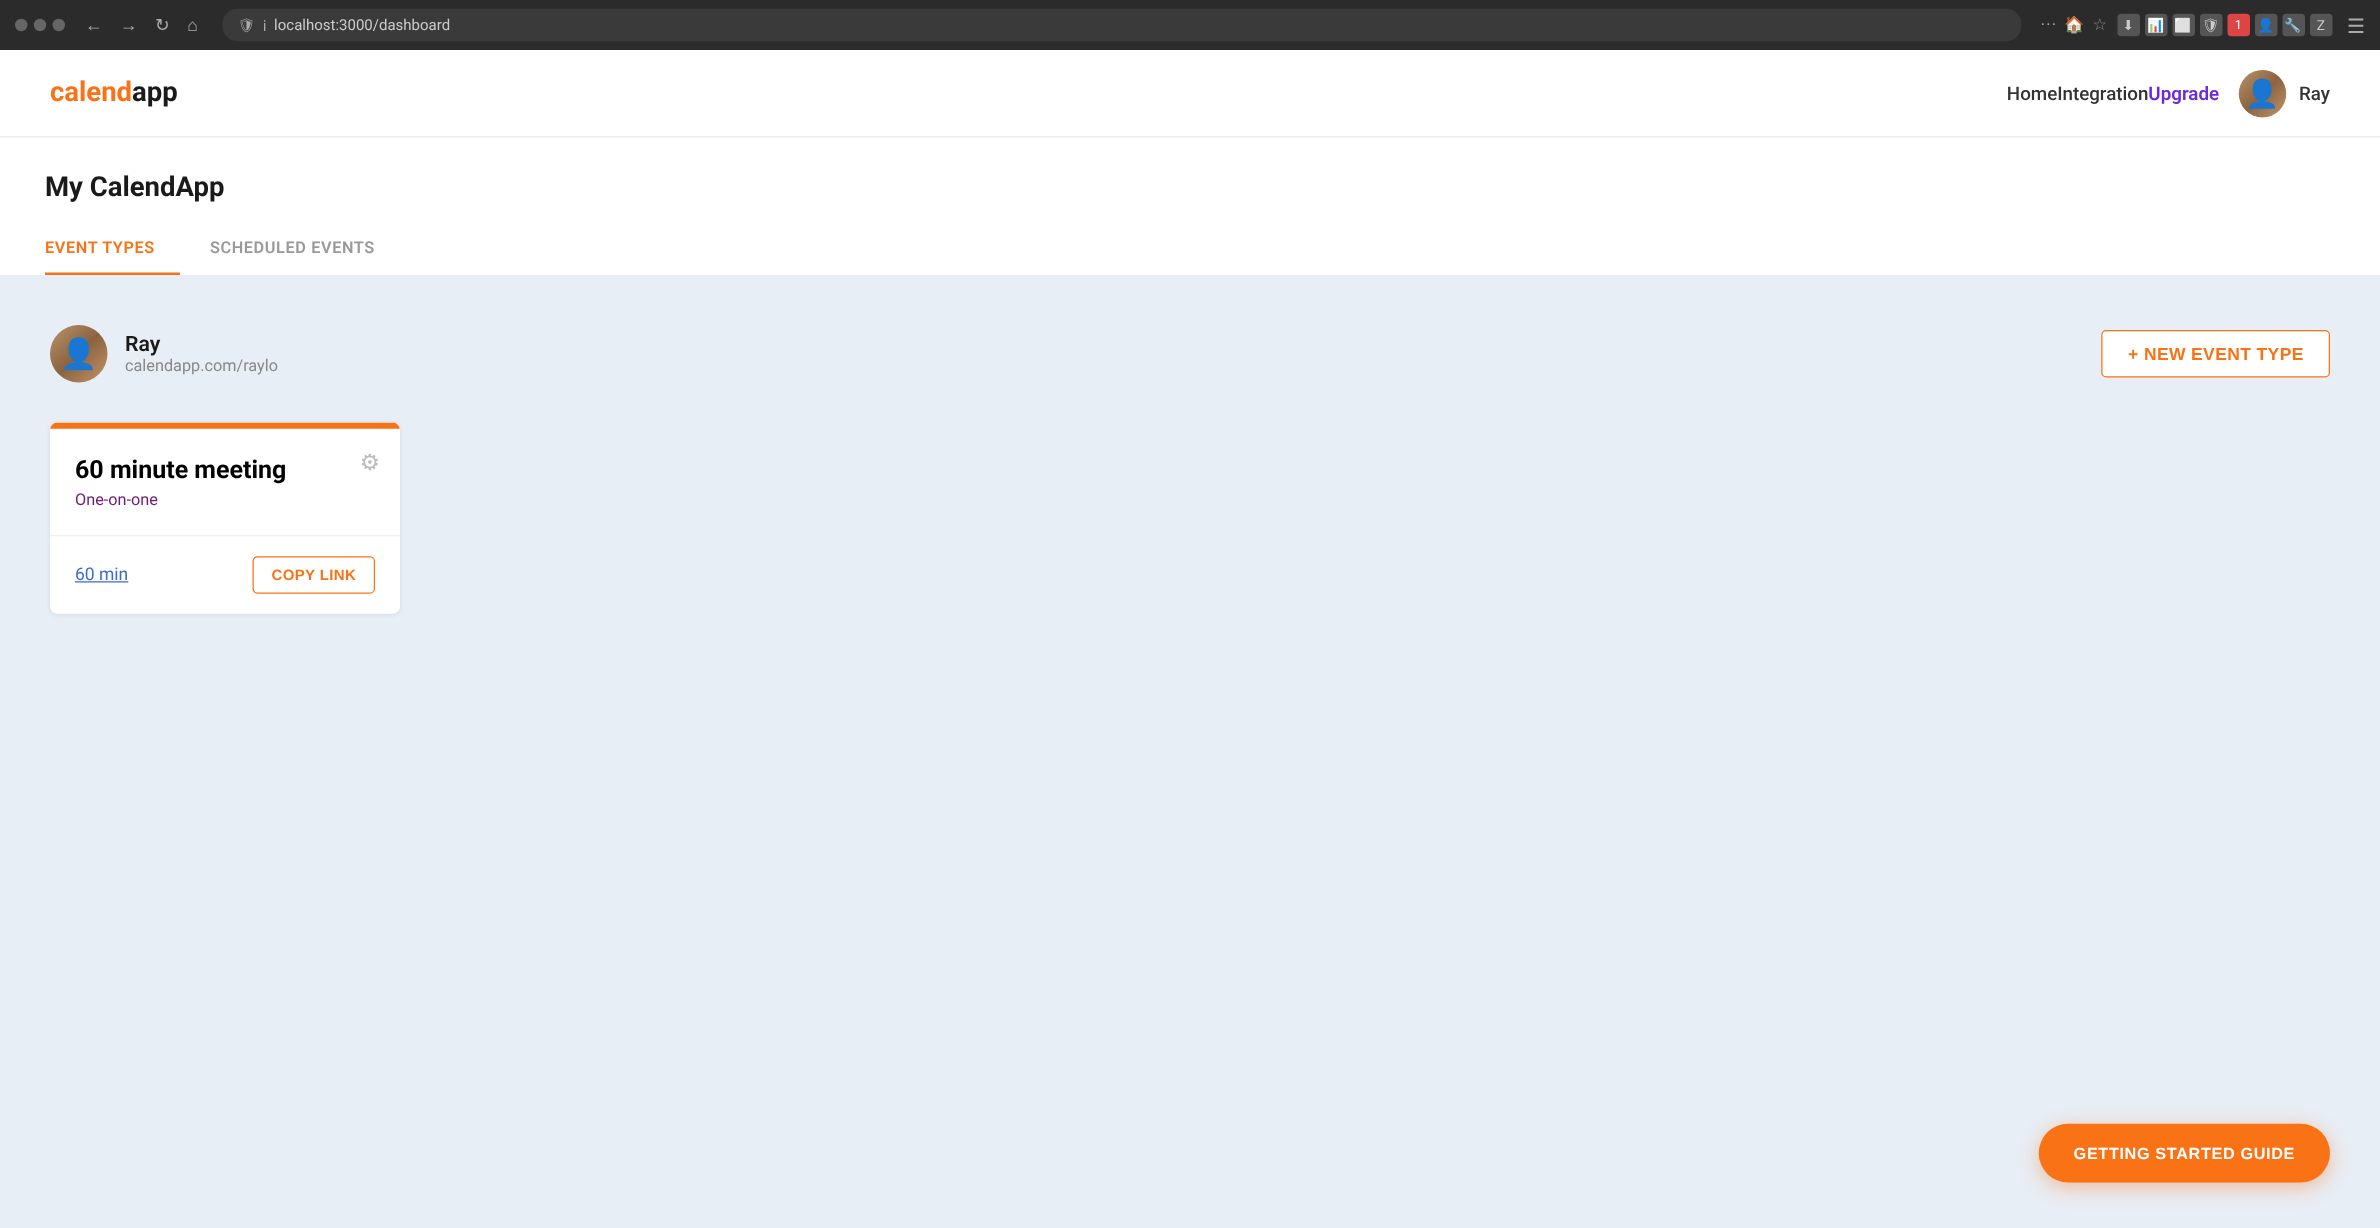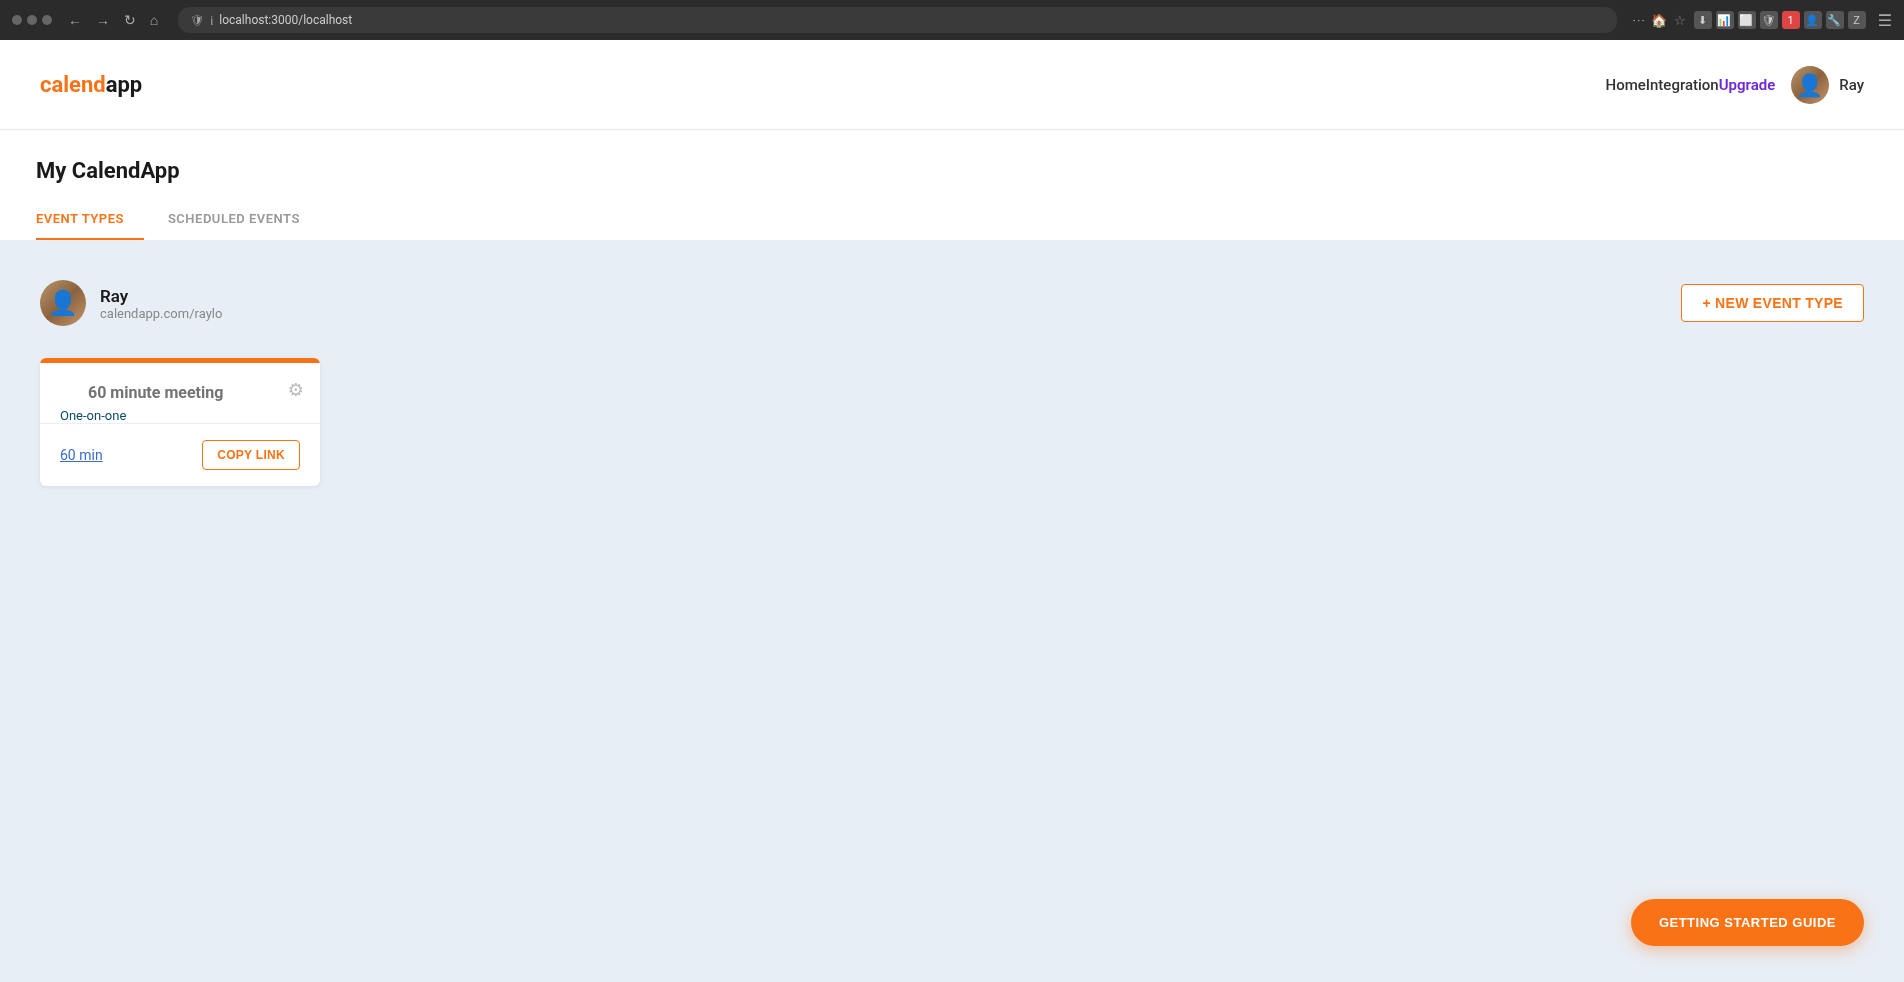--- a/index.html
+++ b/index.html
@@ -33,21 +33,21 @@
     .browser-shield { color: #aaa; font-size: 11px; }
     .browser-right { display: flex; gap: 6px; align-items: center; color: #aaa; font-size: 13px; }
     .browser-dots-menu { color: #aaa; font-size: 13px; letter-spacing: 1px; }
     .browser-ext-icons { display: flex; gap: 4px; align-items: center; }
     .browser-ext-icon { width: 18px; height: 18px; border-radius: 3px; background: #555; display: inline-flex; align-items: center; justify-content: center; font-size: 10px; color: #ccc; }
     .hamburger { color: #aaa; font-size: 16px; margin-left: 4px; }
 
     
     .app-header {
       background: #fff;
-      height: 90px;
+      height: 70px;
       display: flex;
       align-items: center;
       padding: 0 40px;
       border-bottom: 1px solid #e8e8e8;
     }
     .logo { font-size: 22px; font-weight: 700; }
     .logo-cal { color: #f97316; }
     .logo-end { color: #1a1a1a; }
     .header-nav { margin-left: auto; display: flex; align-items: center; }
     .nav-link { font-size: 15px; color: #333; text-decoration: none; font-weight: 500; cursor: pointer; }
@@ -164,29 +164,29 @@
     }
     .event-card-gear {
       position: absolute;
       top: 16px;
       right: 16px;
       color: #bbb;
       font-size: 18px;
       cursor: pointer;
     }
     .event-card-title {
-      font-size: 16px;
+      font-size: 20px;
       font-weight: 700;
-      color: #737373;
+      color: #000000;
       margin-bottom: 6px;
-      margin-left: 28px;
     }
     .event-card-type {
       font-size: 13px;
-      color: #0c4a6e;
+      color: #701a75;
+      margin-bottom: 20px;
     }
     .event-card-divider {
       height: 1px;
       background: #eee;
       margin: 0 -20px;
     }
     .event-card-footer {
       padding: 16px 20px;
       display: flex;
       align-items: center;
@@ -239,21 +239,21 @@
   </div>
   <div class="browser-nav">
     <button class="browser-nav-btn">←</button>
     <button class="browser-nav-btn">→</button>
     <button class="browser-nav-btn">↻</button>
     <button class="browser-nav-btn">⌂</button>
   </div>
   <div class="browser-addressbar">
     <span class="browser-shield">🛡</span>
     <span class="browser-shield" style="font-size:12px;">ℹ</span>
-    <span class="browser-addressbar-url">localhost:3000/localhost</span>
+    <span class="browser-addressbar-url">localhost:3000/dashboard</span>
   </div>
   <div class="browser-right">
     <span class="browser-dots-menu">···</span>
     <span style="font-size:13px;color:#888;">🏠</span>
     <span style="font-size:13px;color:#888;">☆</span>
   </div>
   <div class="browser-ext-icons">
     <span class="browser-ext-icon" style="font-size:11px;">⬇</span>
     <span class="browser-ext-icon" style="font-size:11px;">📊</span>
     <span class="browser-ext-icon" style="font-size:11px;">⬜</span>

